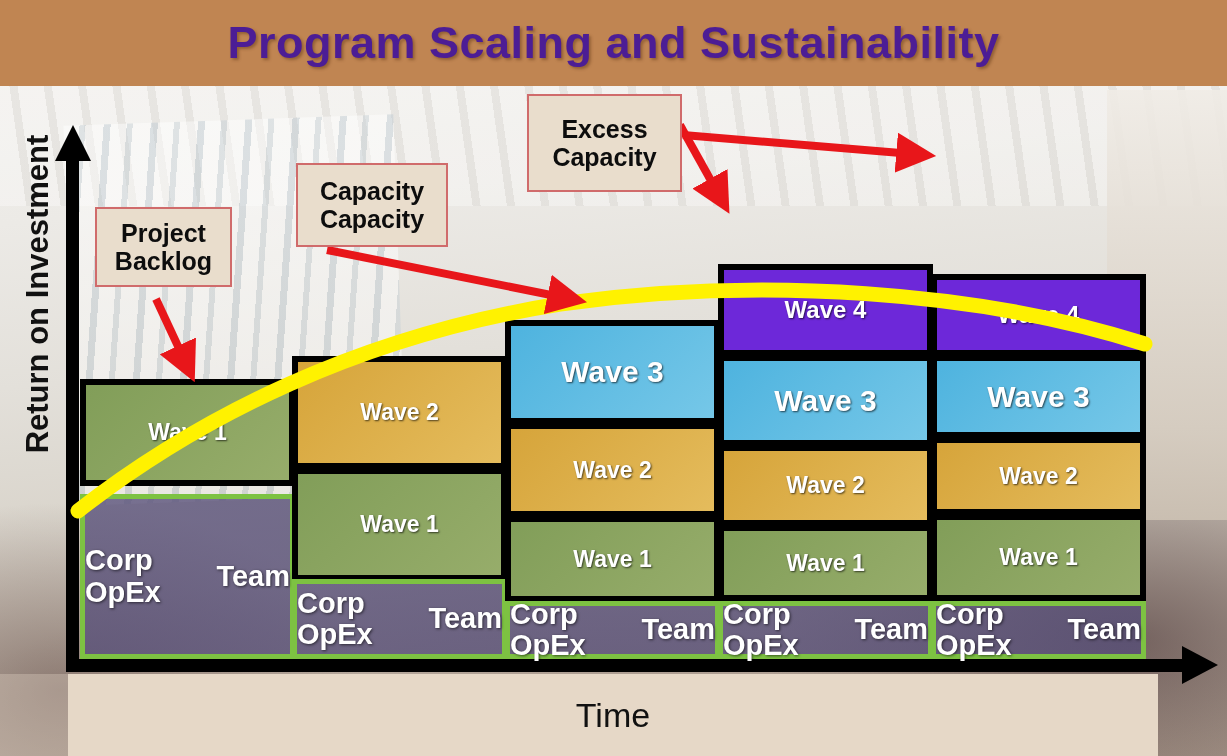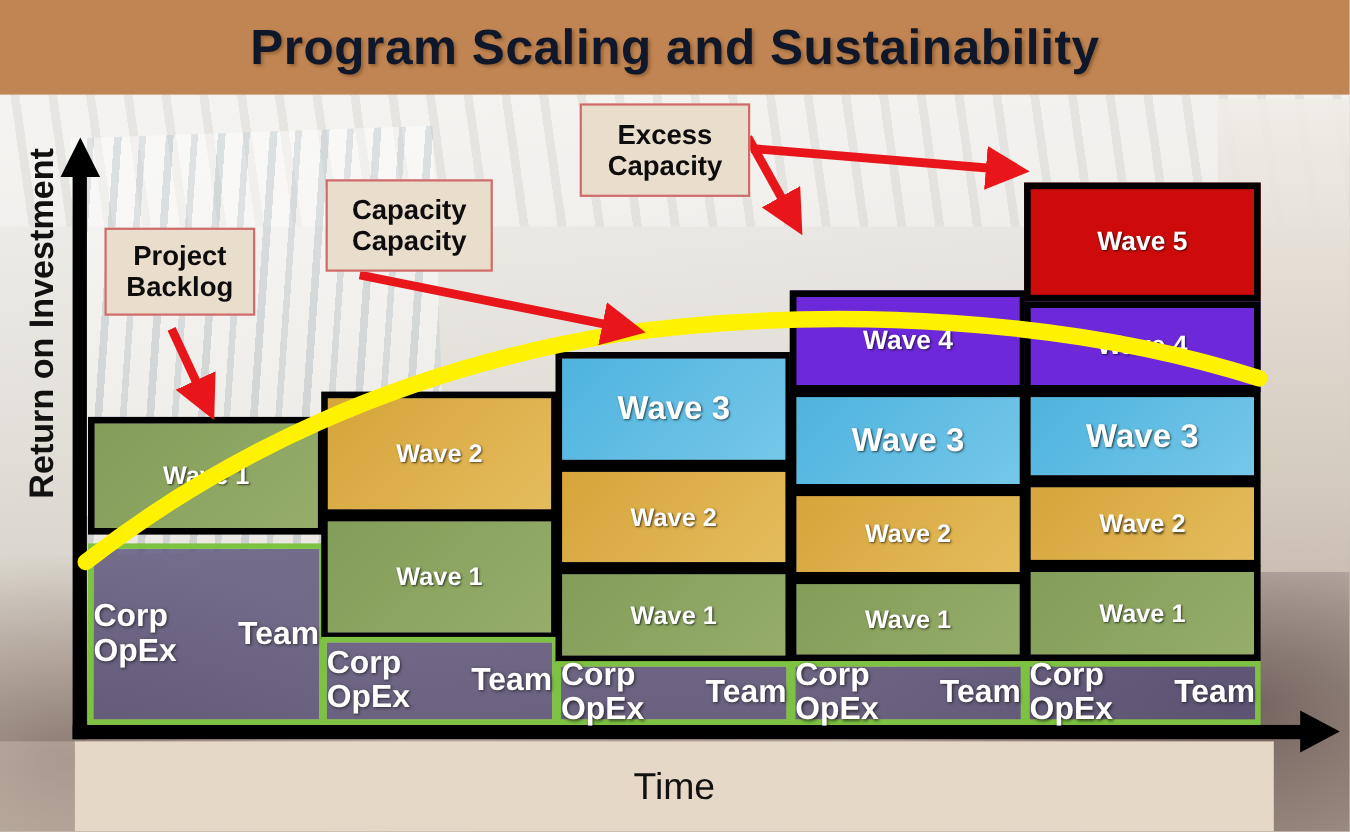--- a/index.html
+++ b/index.html
@@ -40,21 +40,21 @@
     position:absolute;right:0;top:90px;width:120px;height:430px;
     background:linear-gradient(180deg,rgba(240,236,230,.9),rgba(205,194,180,.9));
   }
 
   
   .title-bar{
     position:absolute;left:0;top:0;width:1227px;height:86px;
     display:flex;align-items:center;justify-content:center;
   }
   .title-text{
-    color:#0f172a;font-size:45px;font-weight:bold;letter-spacing:.5px;
+    color:#4c1d95;font-size:45px;font-weight:bold;letter-spacing:.5px;
     text-shadow:2px 2px 3px rgba(90,50,20,.45);
     white-space:nowrap;
   }
 
   
   .ylabel-panel{
     position:absolute;left:0;top:86px;width:68px;height:588px;
   }
   .ylabel{
     position:absolute;left:-242px;top:264px;width:560px;height:60px;
@@ -131,21 +131,21 @@
   
   .callout{
     position:absolute;
     background:#e9ddcc;border:2px solid #d06b6b;
     display:flex;flex-direction:column;align-items:center;justify-content:center;
     color:#0d0d0d;font-weight:bold;line-height:1.12;text-align:center;
     box-sizing:border-box;
   }
   #callout-backlog{left:95px;top:207px;width:137px;height:80px;font-size:25px;}
   #callout-threshold{left:296px;top:163px;width:152px;height:84px;font-size:25px;}
-  #callout-excess{left:527px;top:94px;width:155px;height:85px;font-size:25px;}
+  #callout-excess{left:527px;top:94px;width:155px;height:98px;font-size:25px;}
 </style>
 </head>
 <body>
 
 <div id="slide">
 
   <div class="photo-bg"></div>
   <div class="photo-beams"></div>
   <div class="photo-windows"></div>
   <div class="photo-col-right"></div>
@@ -219,23 +219,20 @@
       <div class="blk w1" style="bottom:58px;height:76px;">
         <span>Wave 1</span>
       </div>
       <div class="opex" style="height:58px;">
         <span>Corp OpEx</span>
         <span class="l2">Team</span>
       </div>
     </div>
 
     <div class="col" style="left:851px;width:215px;height:573px;">
-      <div class="blk w5" style="bottom:385px;height:108px;">
-        <span>Wave 5</span>
-      </div>
       <div class="blk w4" style="bottom:303px;height:82px;">
         <span>Wave 4</span>
       </div>
       <div class="blk w3" style="bottom:221px;height:83px;">
         <span>Wave 3</span>
       </div>
       <div class="blk w2" style="bottom:144px;height:78px;">
         <span>Wave 2</span>
       </div>
       <div class="blk w1" style="bottom:58px;height:87px;">

